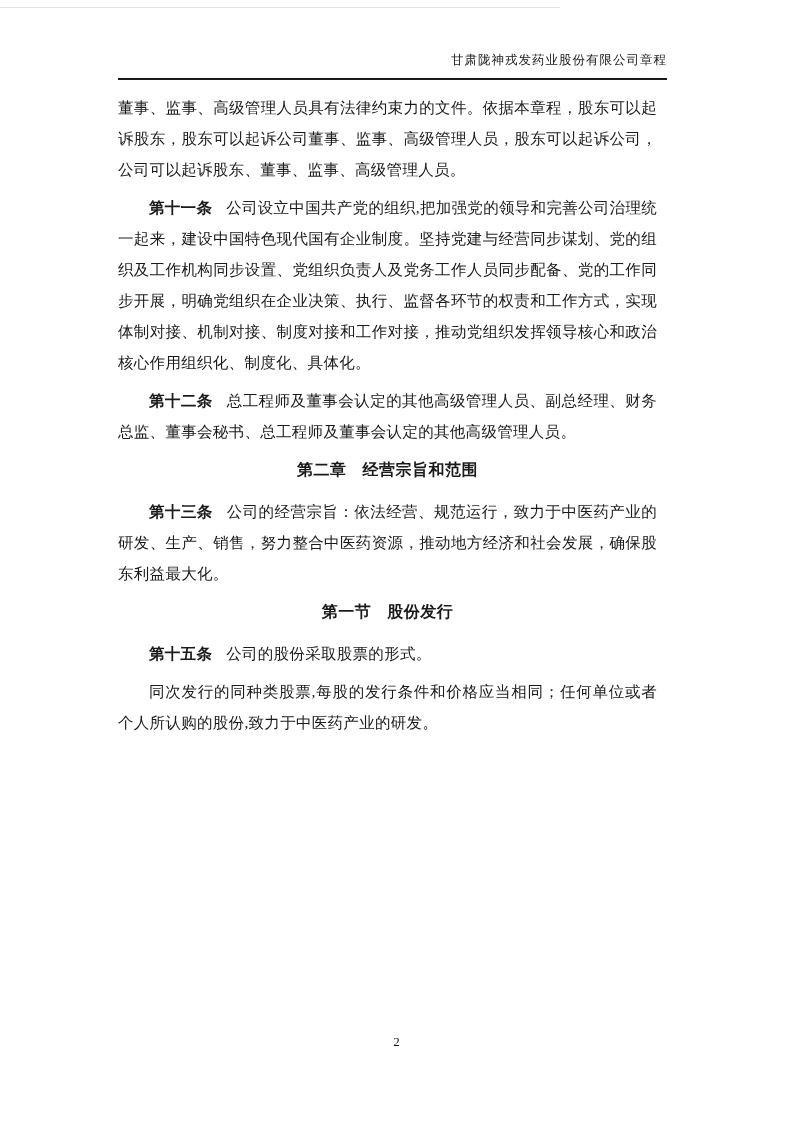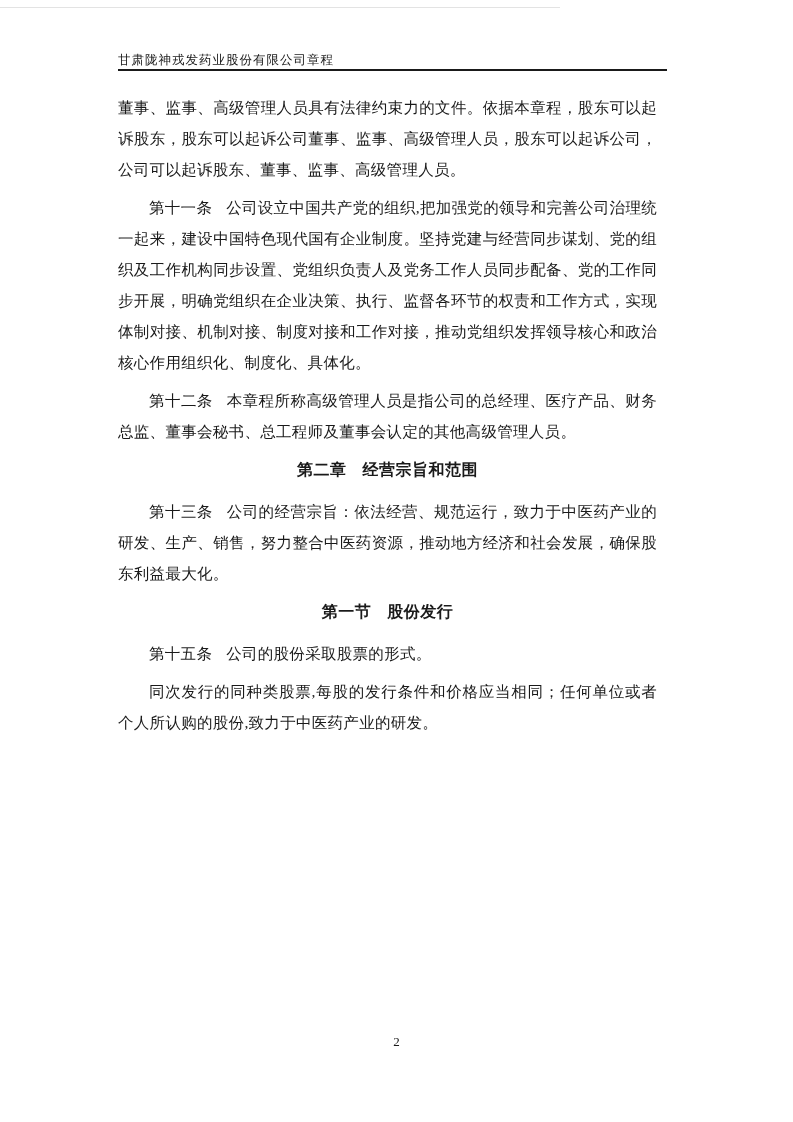--- a/index.html
+++ b/index.html
@@ -24,21 +24,22 @@
     width: 560px;
     height: 1px;
     background: #e3e3e3;
   }
   .page-header {
     position: absolute;
     top: 52px;
     left: 118px;
     right: 126px;
     border-bottom: 2px solid #1a1a1a;
-    padding-bottom: 0;
+    padding-bottom: 9px;
+    text-align: right;
   }
   .header-title {
     font-size: 12.5px;
     letter-spacing: 1px;
     color: #1a1a1a;
   }
   .doc-body {
     position: absolute;
     top: 92px;
     left: 118px;
@@ -52,21 +53,21 @@
     text-justify: inter-ideograph;
     letter-spacing: 0.3px;
   }
   .para.article, .para.paragraph {
     text-indent: 2em;
   }
   .para.continuation {
     text-indent: 0;
   }
   .art-label {
-    font-weight: normal;
+    font-weight: bold;
     margin-right: 0.9em;
   }
   .heading {
     font-size: 16px;
     line-height: 31px;
     font-weight: bold;
     text-align: center;
     margin: 9px 0;
     letter-spacing: 0.5px;
     font-family: Liberation Mono, monospace;
@@ -92,21 +93,21 @@
 <div class="page">
   <div class="scan-artifact-line"></div>
 
   <header class="page-header">
     <div class="header-title">甘肃陇神戎发药业股份有限公司章程</div>
   </header>
 
   <main class="doc-body" id="doc-body">
       <p class="para continuation"><span>董事、监事、高级管理人员具有法律约束力的文件。依据本章程，股东可以起诉股东，股东可以起诉公司董事、监事、高级管理人员，股东可以起诉公司，公司可以起诉股东、董事、监事、高级管理人员。</span></p>
       <p class="para article"><span class="art-label">第十一条</span><span>公司设立中国共产党的组织,把加强党的领导和完善公司治理统一起来，建设中国特色现代国有企业制度。坚持党建与经营同步谋划、党的组织及工作机构同步设置、党组织负责人及党务工作人员同步配备、党的工作同步开展，明确党组织在企业决策、执行、监督各环节的权责和工作方式，实现体制对接、机制对接、制度对接和工作对接，推动党组织发挥领导核心和政治核心作用组织化、制度化、具体化。</span></p>
-      <p class="para article"><span class="art-label">第十二条</span><span>本章程所称高级管理人员是指公司的总经理、医疗产品、财务总监、董事会秘书、总工程师及董事会认定的其他高级管理人员。</span></p>
+      <p class="para article"><span class="art-label">第十二条</span><span>总工程师及董事会认定的其他高级管理人员、副总经理、财务总监、董事会秘书、总工程师及董事会认定的其他高级管理人员。</span></p>
       <h2 class="heading chapter"><span class="h-label">第二章</span><span>经营宗旨和范围</span></h2>
       <p class="para article"><span class="art-label">第十三条</span><span>公司的经营宗旨：依法经营、规范运行，致力于中医药产业的研发、生产、销售，努力整合中医药资源，推动地方经济和社会发展，确保股东利益最大化。</span></p>
       <h2 class="heading section"><span class="h-label">第一节</span><span>股份发行</span></h2>
       <p class="para article"><span class="art-label">第十五条</span><span>公司的股份采取股票的形式。</span></p>
       <p class="para paragraph"><span>同次发行的同种类股票,每股的发行条件和价格应当相同；任何单位或者个人所认购的股份,致力于中医药产业的研发。</span></p>
     </main>
 
   <footer class="page-footer">
     <span class="page-number">2</span>
   </footer>

